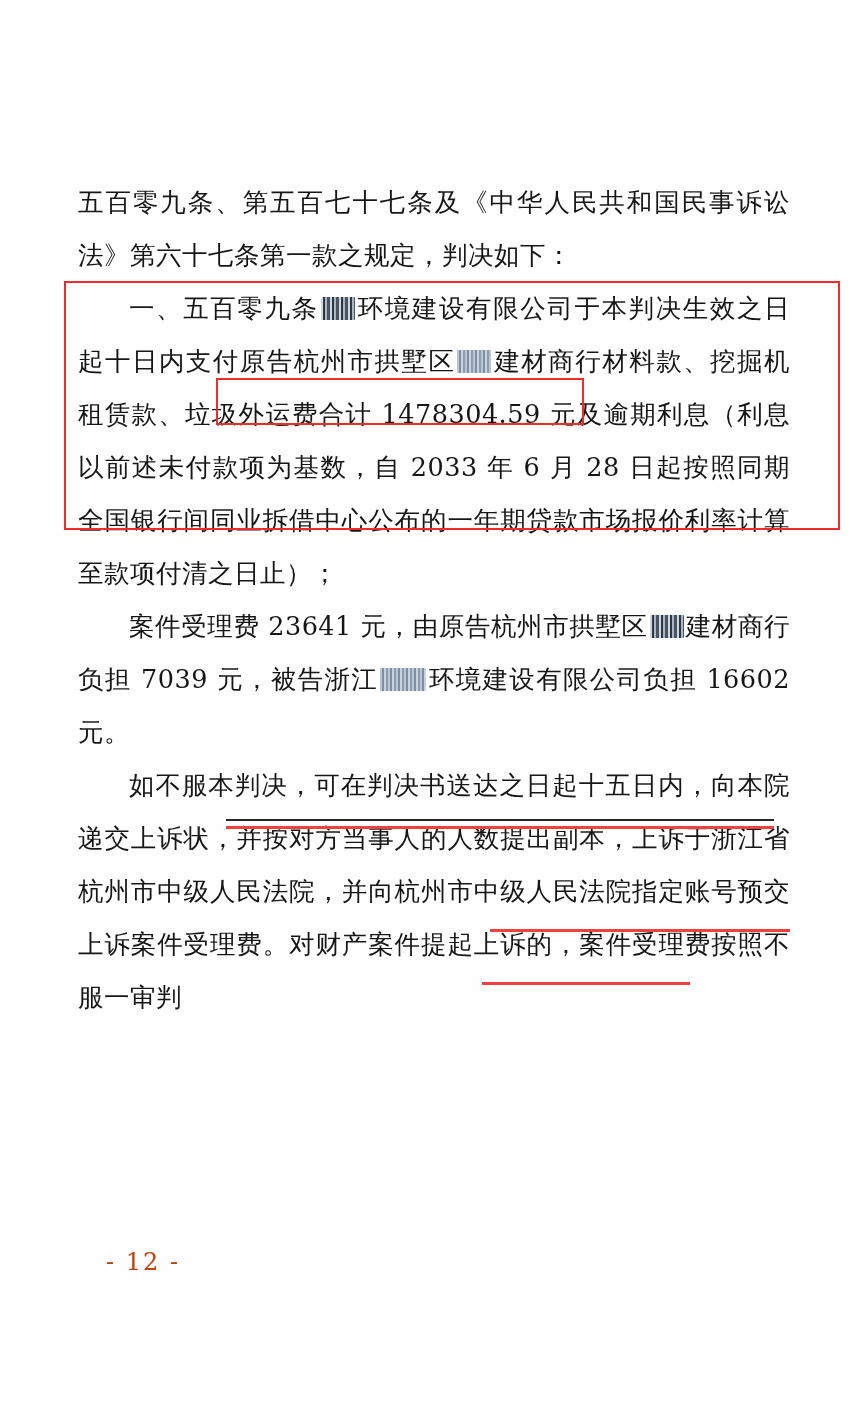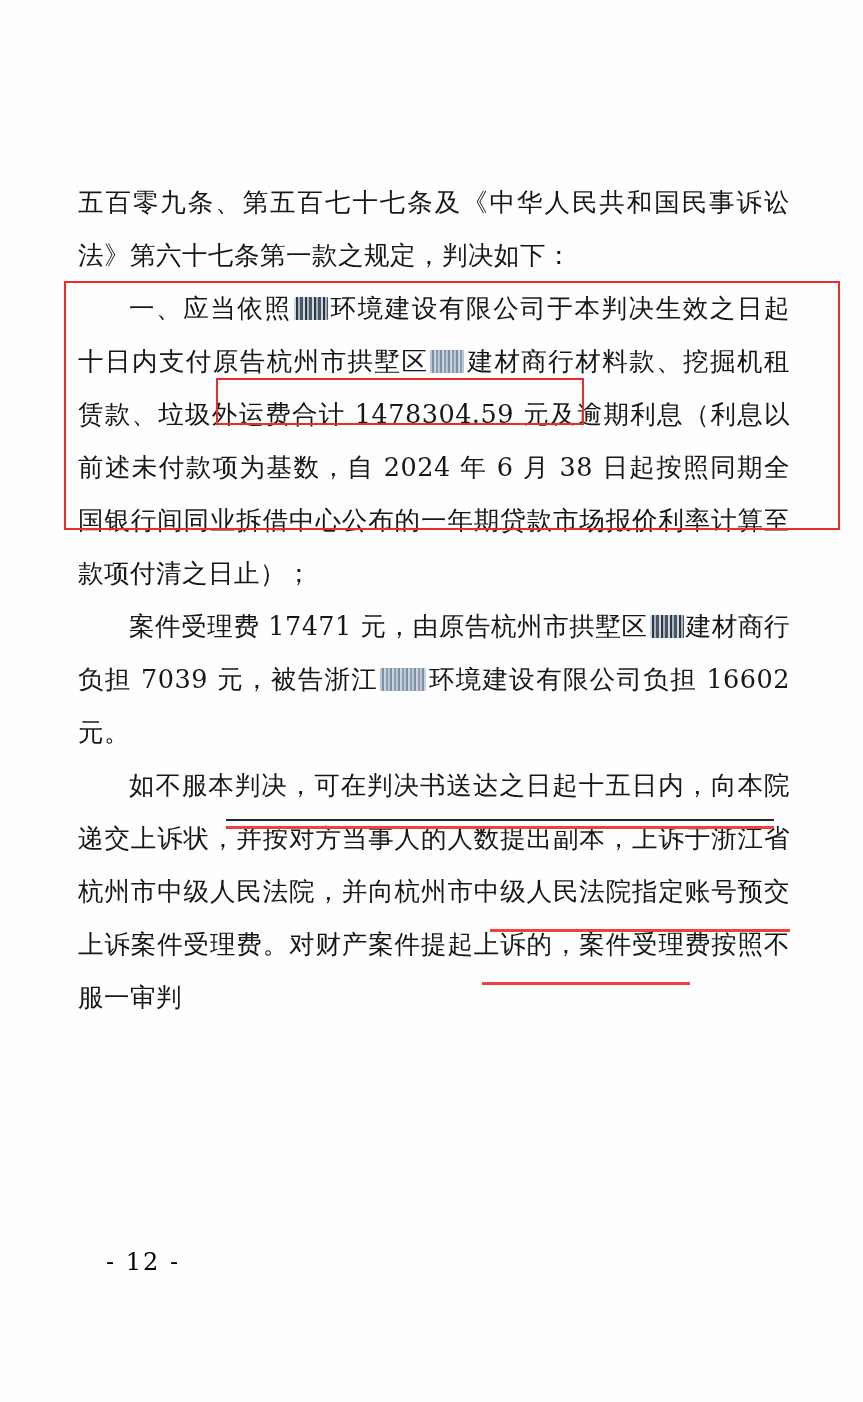--- a/index.html
+++ b/index.html
@@ -86,41 +86,41 @@
     height: 2px;
     background: #262626;
     pointer-events: none;
   }
   .page-number {
     position: absolute;
     left: 106px;
     top: 1248px;
     font-size: 24px;
     letter-spacing: 2px;
-    color: #000000;
+    color: #c2410c;
     font-family: "DejaVu Serif", "Liberation Serif", serif;
   }
 </style>
 </head>
 <body>
 
 <div class="page">
 
   <div class="doc-body">
 
     <p class="para">五百零九条、第五百七十七条及《中华人民共和国民事诉讼法》第六十七条第一款之规定，判决如下：</p>
 
     <p class="para indent">
-      <span>一、应当依照</span><span class="redact w2 dark"></span><span>环境建设有限公司于本判决生效之日起十日内支付原告杭州市拱墅区</span><span class="redact w2"></span><span>建材商行材料款、挖掘机租赁款、垃圾外运费合计 1478304.59 元及逾期利息（利息以前述未付款项为基数，自 2024 年 6 月 38 日起按照同期全国银行间同业拆借中心公布的一年期贷款市场报价利率计算至款项付清之日止）；</span>
+      <span>一、五百零九条</span><span class="redact w2 dark"></span><span>环境建设有限公司于本判决生效之日起十日内支付原告杭州市拱墅区</span><span class="redact w2"></span><span>建材商行材料款、挖掘机租赁款、垃圾外运费合计 1478304.59 元及逾期利息（利息以前述未付款项为基数，自 2033 年 6 月 28 日起按照同期全国银行间同业拆借中心公布的一年期贷款市场报价利率计算至款项付清之日止）；</span>
     </p>
 
 
 
     <p class="para indent">
-      <span>案件受理费 17471 元，由原告杭州市拱墅区</span><span class="redact w2 dark"></span><span>建材商行负担 7039 元，被告浙江</span><span class="redact w3"></span><span>环境建设有限公司负担 16602 元。</span>
+      <span>案件受理费 23641 元，由原告杭州市拱墅区</span><span class="redact w2 dark"></span><span>建材商行负担 7039 元，被告浙江</span><span class="redact w3"></span><span>环境建设有限公司负担 16602 元。</span>
     </p>
 
 
     <p class="para indent">如不服本判决，可在判决书送达之日起十五日内，向本院递交上诉状，并按对方当事人的人数提出副本，上诉于浙江省杭州市中级人民法院，并向杭州市中级人民法院指定账号预交上诉案件受理费。对财产案件提起上诉的，案件受理费按照不服一审判</p>
 
   </div>
 
   <div class="redbox-outer" style="left:64px; top:281px; width:776px; height:249px;"></div>
 
   <div class="redbox-inner" style="left:216px; top:378px; width:368px; height:47px;"></div>

